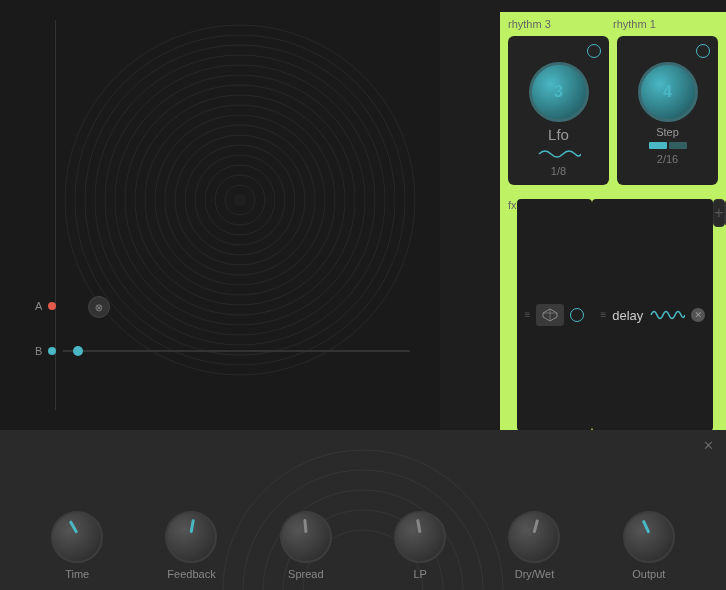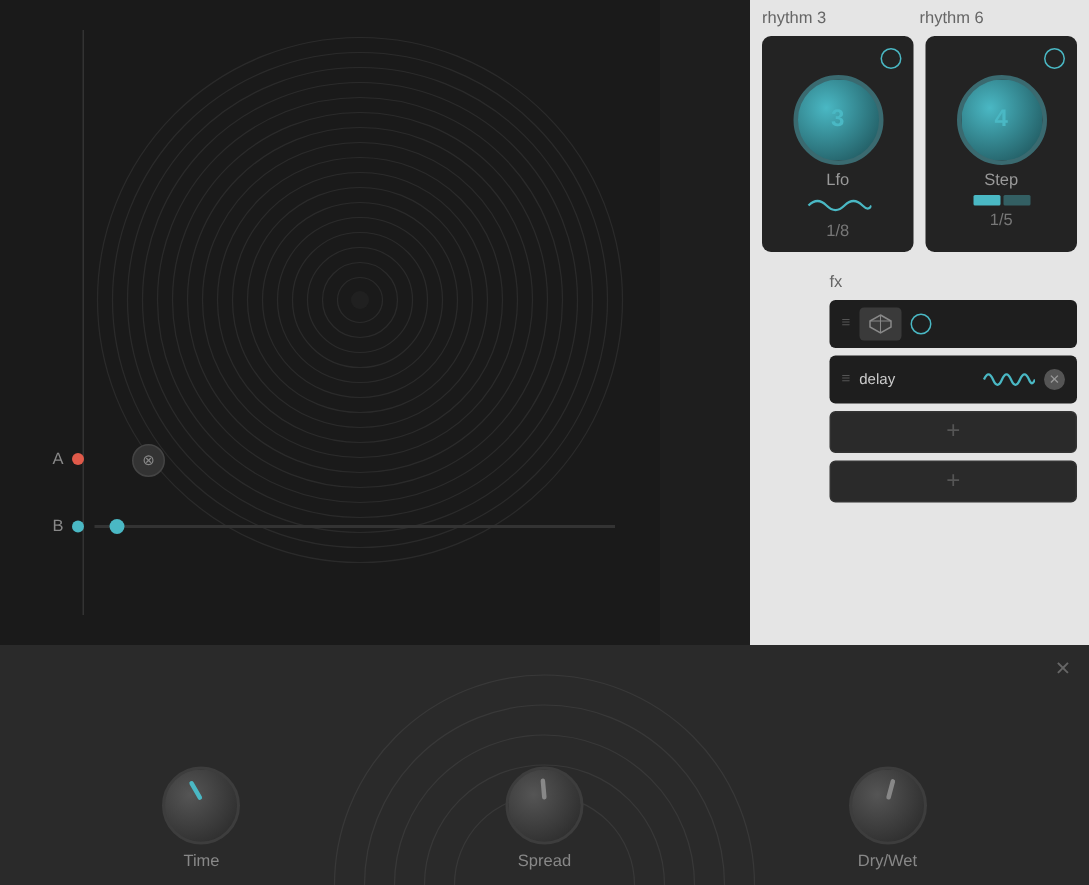--- a/index.html
+++ b/index.html
@@ -301,24 +301,24 @@
       align-items: center;
       padding: 12px 0 8px;
       border-left: 1px solid #222;
       border-right: 1px solid #222;
       z-index: 2;
     }
 
     .right-main {
       position: absolute;
       left: 500px;
-      top: 0;
+      top: 12px;
       width: 226px;
       height: 430px;
-      background: #e5e5e5;
+      background: #bef264;
       display: flex;
       flex-direction: column;
     }
 
     
     .vinyl-svg {
       position: absolute;
       top: 15px;
       left: 55px;
       width: 370px;
@@ -369,35 +369,35 @@
       <div class="b-slider-line">
         <div class="b-slider-thumb"></div>
       </div>
     </div>
 
 
     <div class="right-main">
 
       <div style="display:flex; padding:6px 8px 0; position:relative;">
         <span style="flex:1; color:#666; font-size:11px;">rhythm 3</span>
-        <span style="flex:1; color:#666; font-size:11px;">rhythm 6</span>
+        <span style="flex:1; color:#666; font-size:11px;">rhythm 1</span>
       </div>
 
       <div style="display:flex; padding:6px 8px 8px; gap:8px;">
 
         <div style="flex:1; background:#232323; border-radius:6px; padding:8px; display:flex; flex-direction:column; align-items:center;">
           <div style="width:100%; display:flex; justify-content:flex-end; margin-bottom:4px;">
             <div class="power-btn active"></div>
           </div>
           <div style="position:relative; width:60px; height:60px; margin-bottom:4px;">
             <div style="width:60px; height:60px; border-radius:50%; background:radial-gradient(circle at 35% 35%, #4ab8c4, #1a4a50); border:3px solid #3a6a70; display:flex; align-items:center; justify-content:center; cursor:pointer;">
               <span style="color:#4ab8c4; font-size:16px; font-weight:bold;">3</span>
             </div>
           </div>
-          <span style="color:#999; font-size:11px;">Lfo</span>
+          <span style="color:#999; font-size:15px;">Lfo</span>
 
           <svg width="44" height="16" viewBox="0 0 44 16" style="margin:3px 0;">
             <path d="M2,8 Q8,2 14,8 Q20,14 26,8 Q32,2 38,8 Q42,12 44,8" fill="none" stroke="#4ab8c4" stroke-width="1.5"></path>
           </svg>
           <span style="color:#777; font-size:11px;">1/8</span>
         </div>
 
         <div style="flex:1; background:#232323; border-radius:6px; padding:8px; display:flex; flex-direction:column; align-items:center;">
           <div style="width:100%; display:flex; justify-content:flex-end; margin-bottom:4px;">
             <div class="power-btn active"></div>
@@ -406,42 +406,42 @@
             <div style="width:60px; height:60px; border-radius:50%; background:radial-gradient(circle at 35% 35%, #4ab8c4, #1a4a50); border:3px solid #3a6a70; display:flex; align-items:center; justify-content:center; cursor:pointer;">
               <span style="color:#4ab8c4; font-size:16px; font-weight:bold;">4</span>
             </div>
           </div>
           <span style="color:#999; font-size:11px;">Step</span>
 
           <div style="display:flex; gap:2px; margin:4px 0;">
             <div style="width:18px; height:7px; background:#4ab8c4; border-radius:1px;"></div>
             <div style="width:18px; height:7px; background:#4ab8c4; border-radius:1px; opacity:0.4;"></div>
           </div>
-          <span style="color:#777; font-size:11px;">1/5</span>
-        </div>
-      </div>
-
-      <div style="padding:6px 8px; flex:1; display:flex; flex-direction:column;margin-left:45px;">
+          <span style="color:#777; font-size:11px;">2/16</span>
+        </div>
+      </div>
+
+      <div style="padding:6px 8px; flex:1; display:flex; flex-direction:row;">
         <span style="color:#666; font-size:11px; margin-bottom:6px;">fx</span>
 
         <div style="background:#1e1e1e; border-radius:4px; padding:5px 8px; margin-bottom:5px; display:flex; align-items:center; gap:6px;">
           <span style="color:#555; font-size:10px; line-height:1;">≡</span>
           <div style="width:28px; height:22px; background:#3a3a3a; border-radius:3px; display:flex; align-items:center; justify-content:center;">
             <svg width="16" height="14" viewBox="0 0 16 14">
               <polygon points="8,1 15,5 15,9 8,13 1,9 1,5" fill="none" stroke="#888" stroke-width="1"></polygon>
               <line x1="8" y1="1" x2="8" y2="13" stroke="#888" stroke-width="0.7"></line>
               <line x1="1" y1="5" x2="15" y2="5" stroke="#888" stroke-width="0.7"></line>
             </svg>
           </div>
           <div class="power-btn active" style="border-color:#4ab8c4;"></div>
         </div>
 
         <div style="background:#1e1e1e; border-radius:4px; padding:5px 8px; margin-bottom:5px; display:flex; align-items:center; gap:6px;">
           <span style="color:#555; font-size:10px; line-height:1;">≡</span>
-          <span style="color:#ccc; font-size:10px; flex:1;">delay</span>
+          <span style="color:#ccc; font-size:13px; flex:1;">delay</span>
 
           <svg width="36" height="22" viewBox="0 0 36 22">
             <path d="M2,11 Q5,4 8,11 Q11,18 14,11 Q17,4 20,11 Q23,18 26,11 Q29,4 32,11 Q34,16 36,11" fill="none" stroke="#4ab8c4" stroke-width="1.5"></path>
           </svg>
           <div style="width:14px; height:14px; border-radius:50%; background:#555; display:flex; align-items:center; justify-content:center; color:#999; font-size:9px; cursor:pointer;">✕</div>
         </div>
 
         <div class="fx-add-btn">
           <span>+</span>
         </div>
@@ -468,30 +468,42 @@
     <div style="position:absolute; top:8px; right:12px; color:#666; font-size:13px; cursor:pointer;">✕</div>
 
     <div class="bottom-controls">
 
       <div class="control-knob-group">
         <div class="bottom-knob" style="--rot:-30deg;">
         </div>
         <span class="bottom-knob-label">Time</span>
       </div>
 
+      <div class="control-knob-group">
+        <div class="bottom-knob feedback"></div>
+        <span class="bottom-knob-label">Feedback</span>
+      </div>
 
       <div class="control-knob-group">
         <div class="bottom-knob spread"></div>
         <span class="bottom-knob-label">Spread</span>
       </div>
 
 
+      <div class="control-knob-group">
+        <div class="bottom-knob lp"></div>
+        <span class="bottom-knob-label">LP</span>
+      </div>
 
       <div class="control-knob-group">
         <div class="bottom-knob drywet"></div>
         <span class="bottom-knob-label">Dry/Wet</span>
       </div>
 
+      <div class="control-knob-group">
+        <div class="bottom-knob output"></div>
+        <span class="bottom-knob-label">Output</span>
+      </div>
 
     </div>
   </div>
 
 </div>
 
 </body></html>

